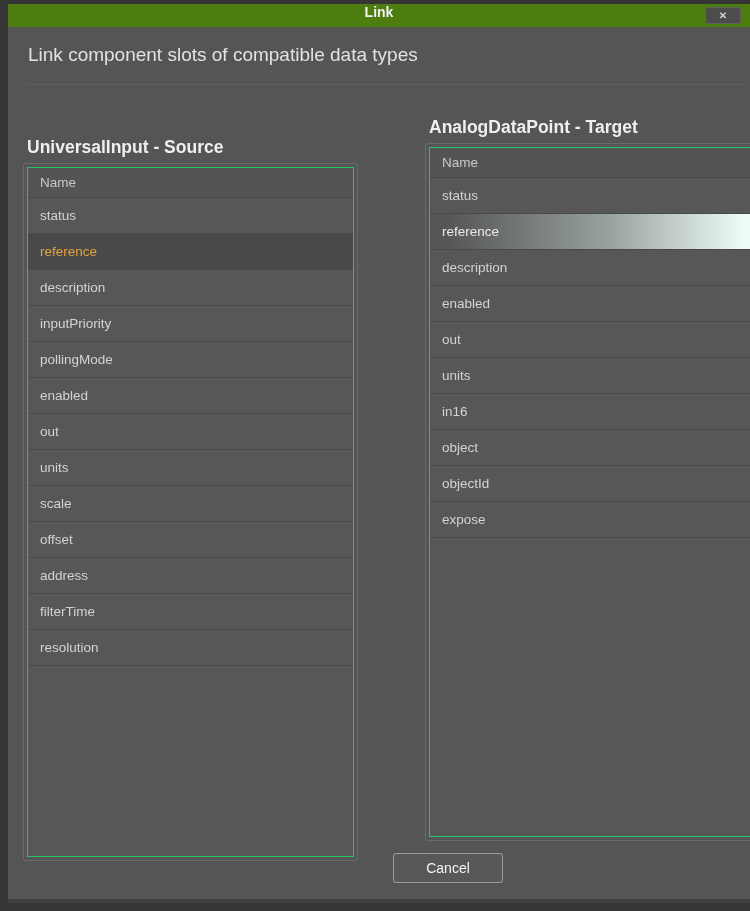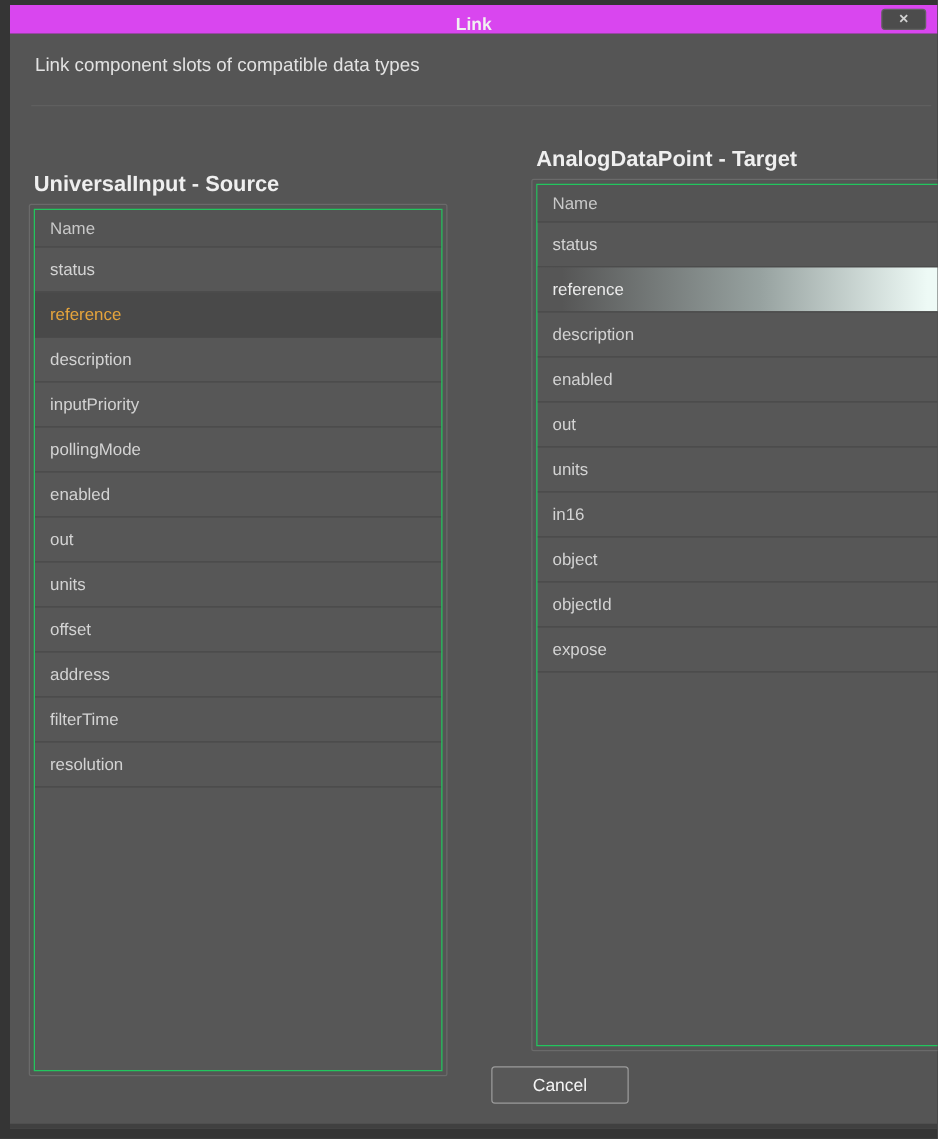--- a/index.html
+++ b/index.html
@@ -6,22 +6,22 @@
   body {
     width: 750px; height: 911px;
     background: #353535;
     font-family: "Liberation Sans", sans-serif;
     position: relative;
     overflow: hidden;
   }
   .dialog { position: absolute; left: 8px; top: 4px; width: 742px; height: 899px; }
 
   .titlebar {
-    height: 23px; background: #d946ef;
-    display: flex; align-items: flex-end; justify-content: center;
+    height: 23px; background: #4d7c0f;
+    display: flex; align-items: flex-start; justify-content: center;
     position: relative;
   }
   .title { color: #f1f1f1; font-weight: bold; font-size: 14px; }
   .close-btn {
     position: absolute; right: 9px; top: 3px;
     width: 36px; height: 17px;
     background: #4c4c4c; border: 1px solid #616161; border-radius: 3px;
     color: #d2d2d2; font-size: 10px; font-weight: bold;
     line-height: 14px; text-align: center; padding: 0;
     font-family: "Liberation Sans", sans-serif;
@@ -30,21 +30,21 @@
 
   .dlg-body {
     position: absolute; top: 23px; left: 0;
     width: 742px; height: 876px;
     background: #555555;
     border-bottom: 4px solid #404040;
     box-sizing: border-box;
   }
   .subtitle {
     position: absolute; top: 17px; left: 20px;
-    font-size: 15px; color: #e2e2e2;
+    font-size: 19px; color: #e2e2e2;
   }
   .divider {
     position: absolute; top: 57px; left: 17px; right: 5px;
     height: 1px; background: #5f5f5f;
   }
 
   .panel { position: absolute; top: 88px; width: 335px; }
   .col-source { left: 15px; margin-top: 20px; }
   .col-target { left: 390px; padding-left: 27px; }
   .panel-heading {
@@ -118,20 +118,21 @@
           <div>
 
           <div class="row">status</div>
               <div class="row selected">reference</div>
               <div class="row">description</div>
               <div class="row">inputPriority</div>
               <div class="row">pollingMode</div>
               <div class="row">enabled</div>
               <div class="row">out</div>
               <div class="row">units</div>
+              <div class="row">scale</div>
               <div class="row">offset</div>
               <div class="row">address</div>
               <div class="row">filterTime</div>
               <div class="row">resolution</div>
             </div>
         </div>
       </div>
     </div>
 
     <div class="panel col-target">

